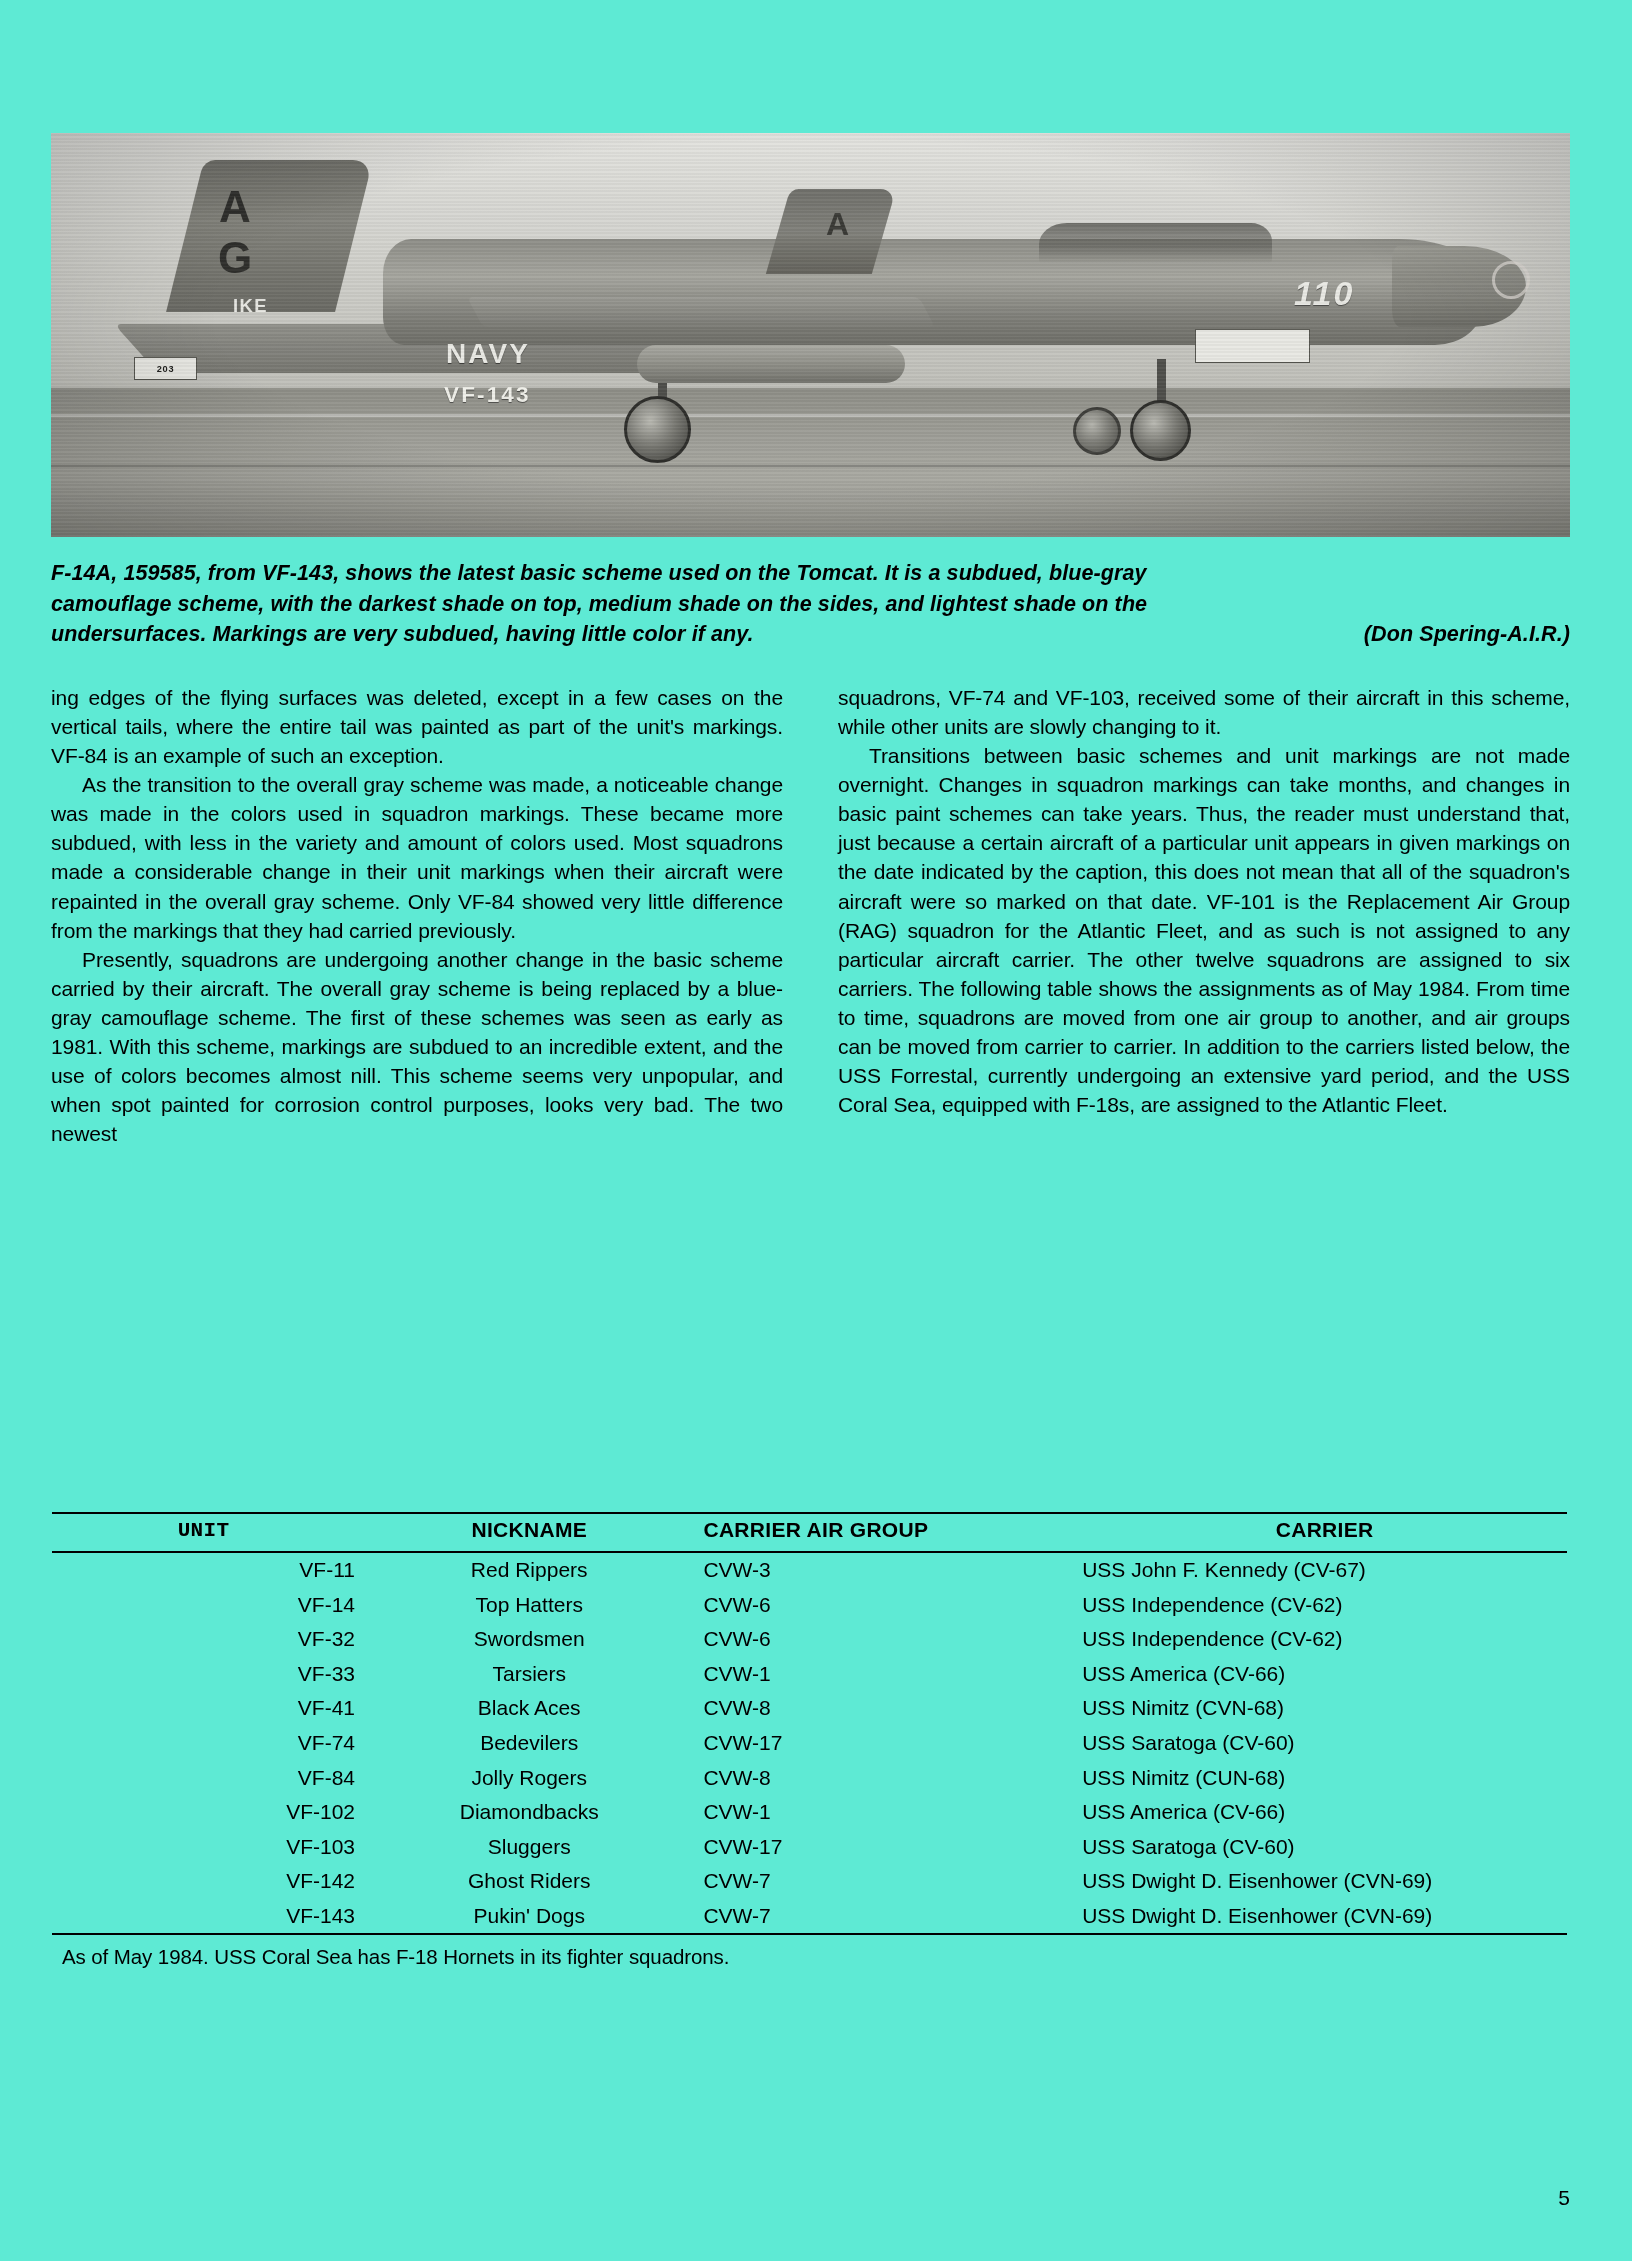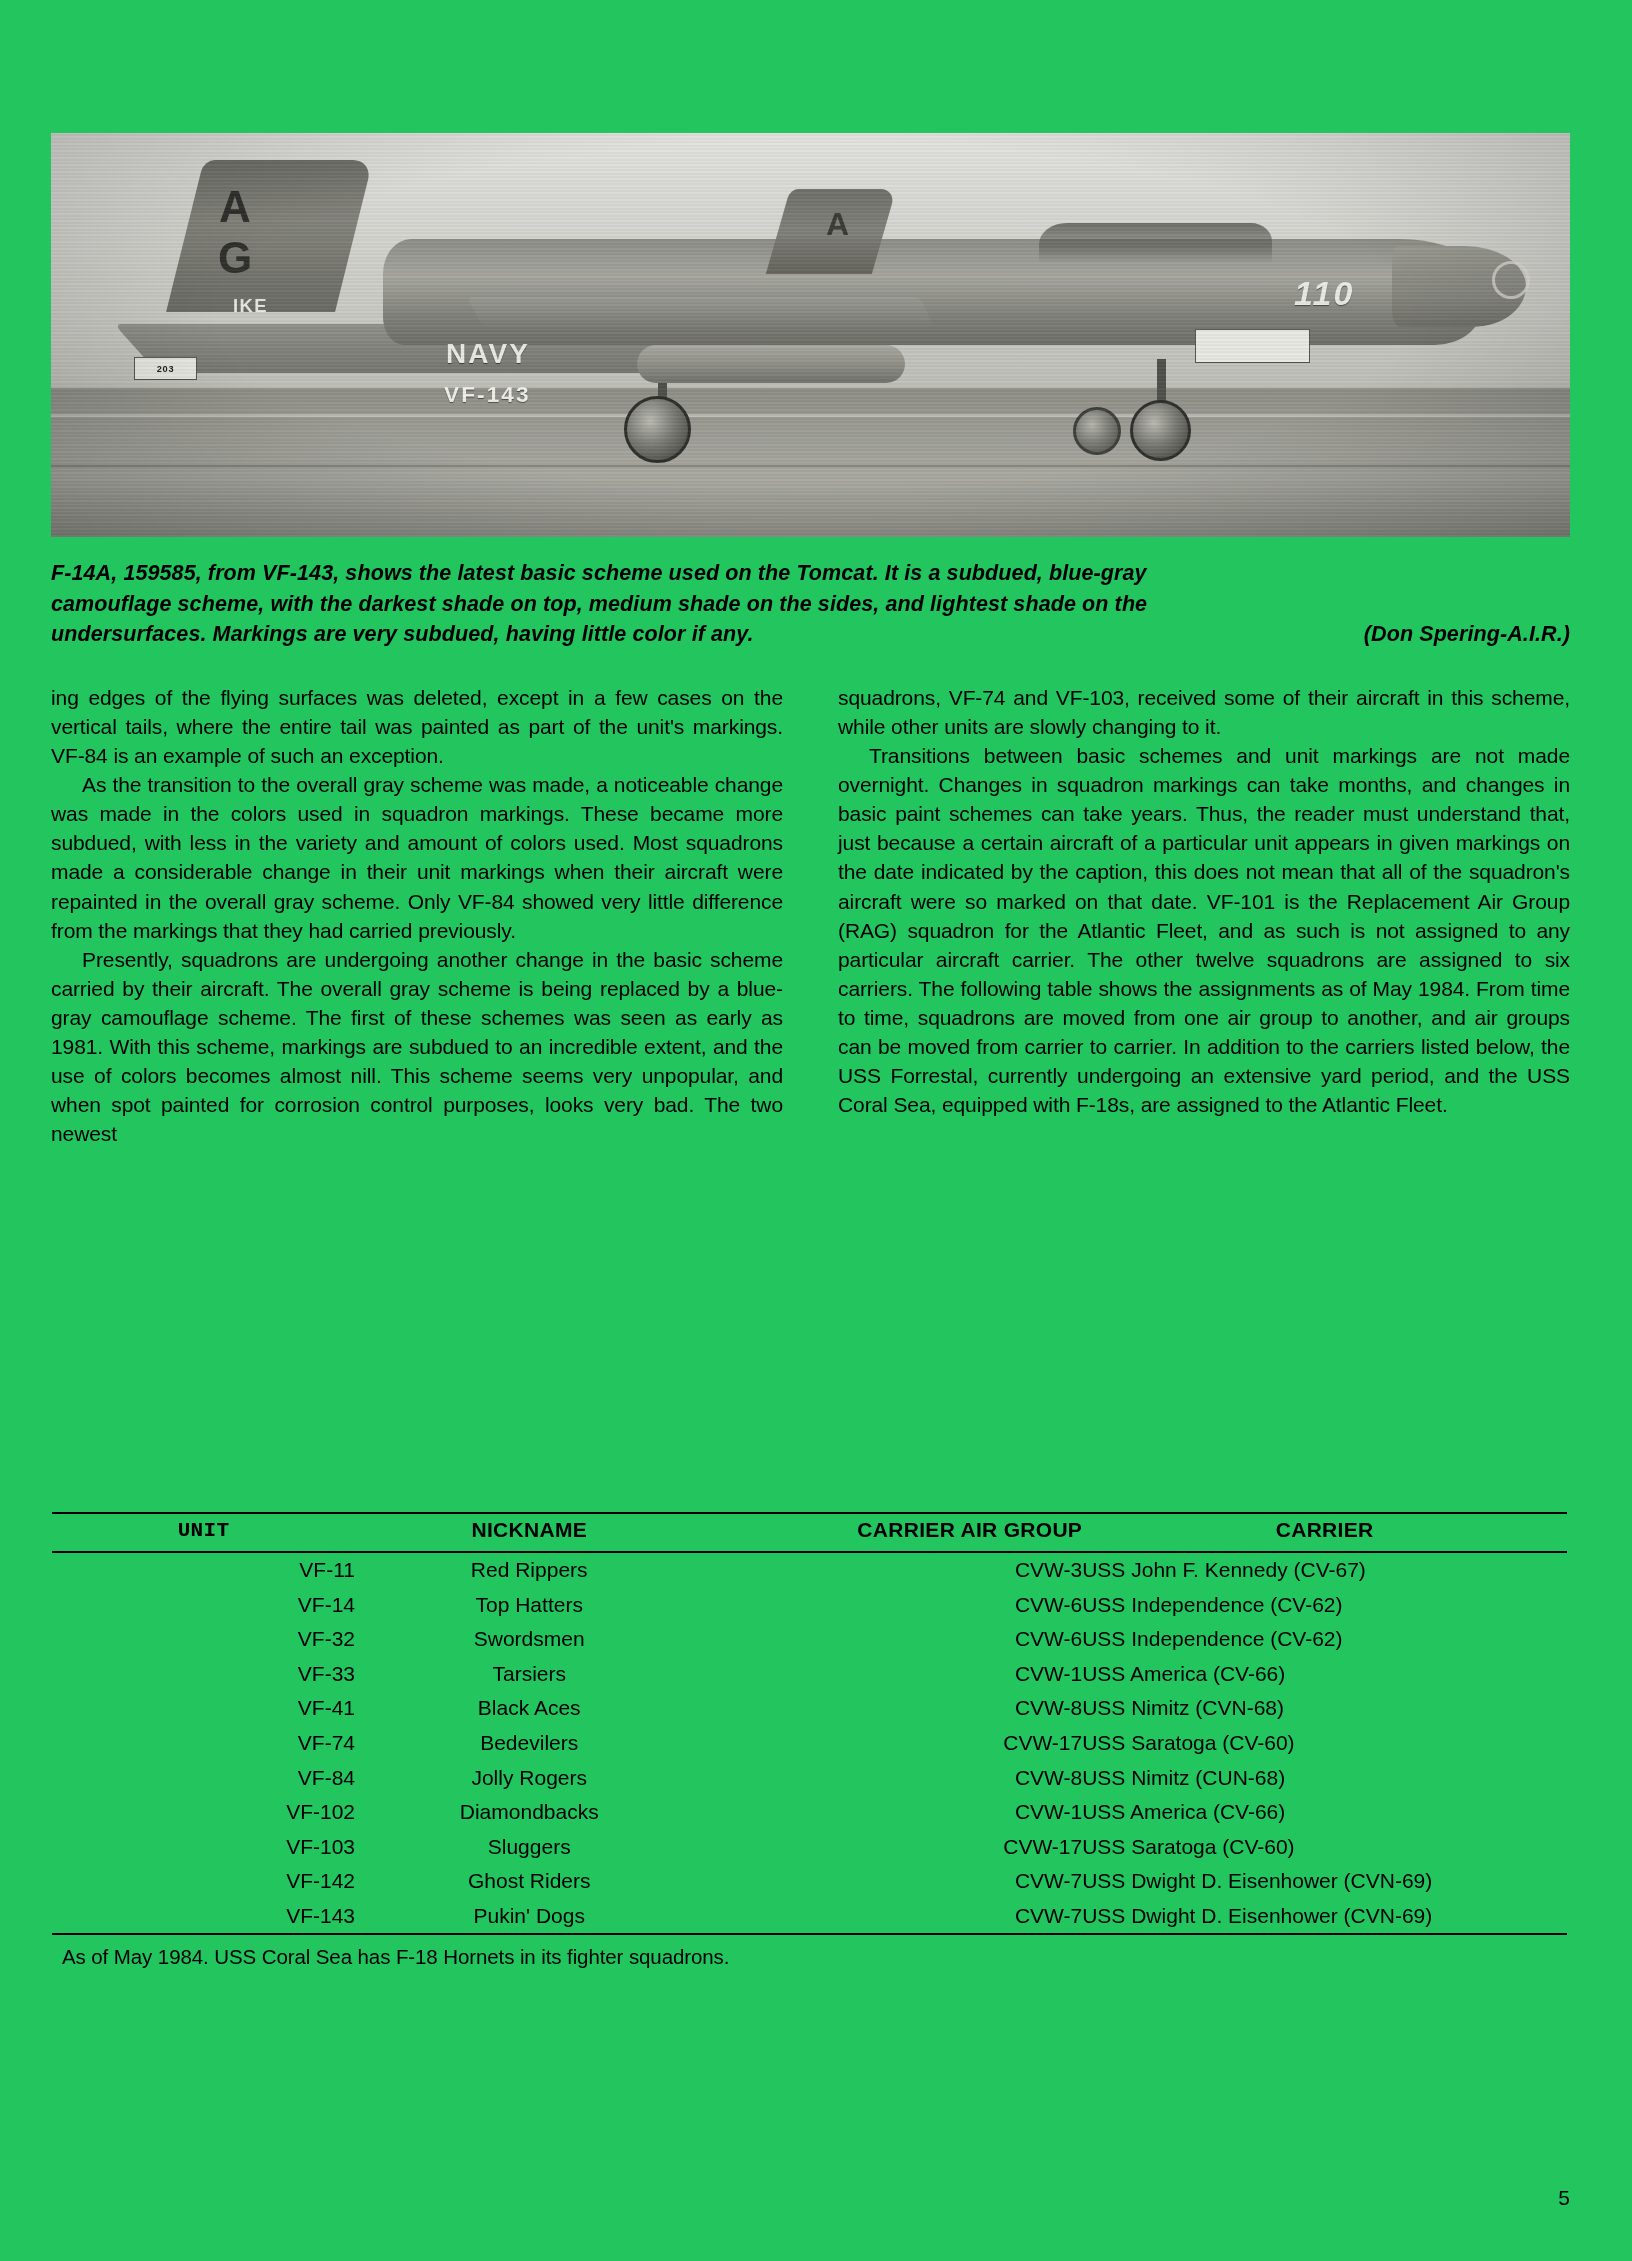--- a/index.html
+++ b/index.html
@@ -13,21 +13,21 @@
     font-family: "Liberation Sans", sans-serif;
     color: #000000;
     position: relative;
     overflow: hidden;
   }
   .page {
     position: absolute;
     left: 0; top: 0;
     width: 1632px;
     height: 2261px;
-    background: #22c55e;
+    background: #5eead4;
   }
 
   
   .photo-wrap {
     position: absolute;
     left: 51px;
     top: 133px;
     width: 1519px;
     height: 404px;
     overflow: hidden;
@@ -270,21 +270,21 @@
     letter-spacing: 0.3px;
   }
   .rule-top { border-top: 2.1px solid #000; }
   .rule-head { border-bottom: 2.1px solid #000; }
   tbody td {
     padding: 5.3px 0;
     white-space: nowrap;
   }
   .c-unit   { width: 20%; text-align: right;   padding-left: 15.5px !important; }
   .c-nick   { width: 23%; text-align: center; }
-  .c-cvw    { width: 25%; text-align: right; }
+  .c-cvw    { width: 25%; text-align: left; }
   .c-carr   { width: 32%;  padding-right: 10px !important; }
   thead .c-unit { text-align: center; padding-left: 0 !important; font-family: Liberation Mono, monospace; }
   thead .c-carr { text-align: center; padding-right: 0 !important; }
   .table-note {
     border-top: 2.1px solid #000;
     font-size: 20.5px;
     padding: 10px 0 0 10px;
     letter-spacing: -0.1px;
   }
 

